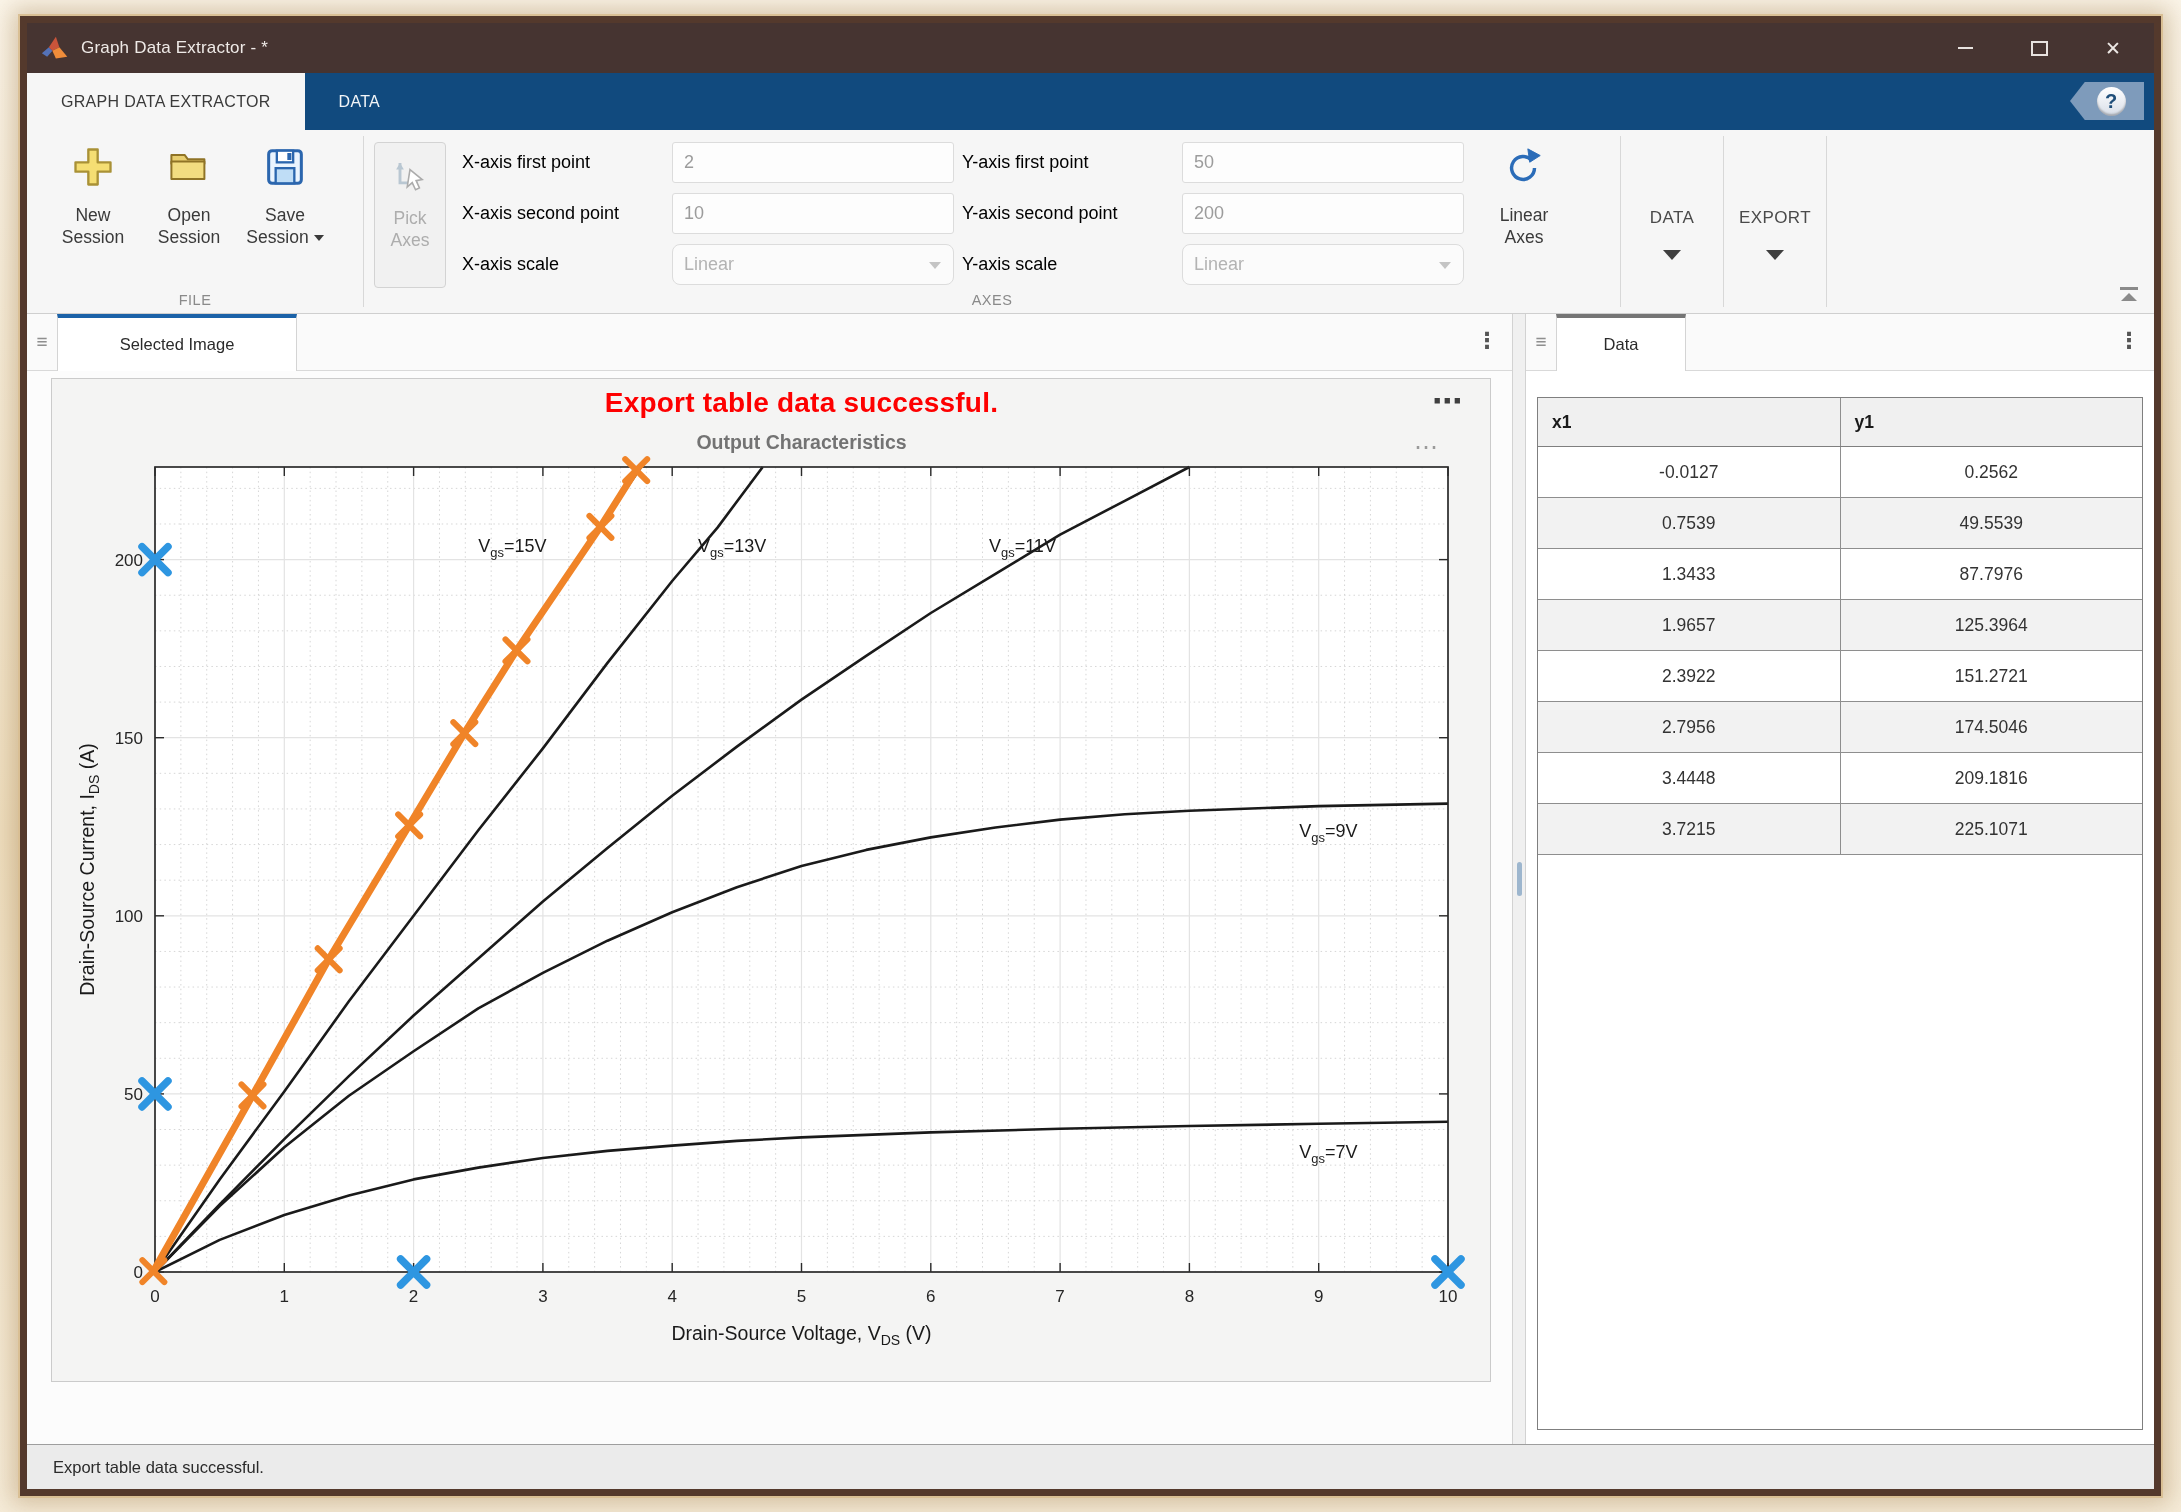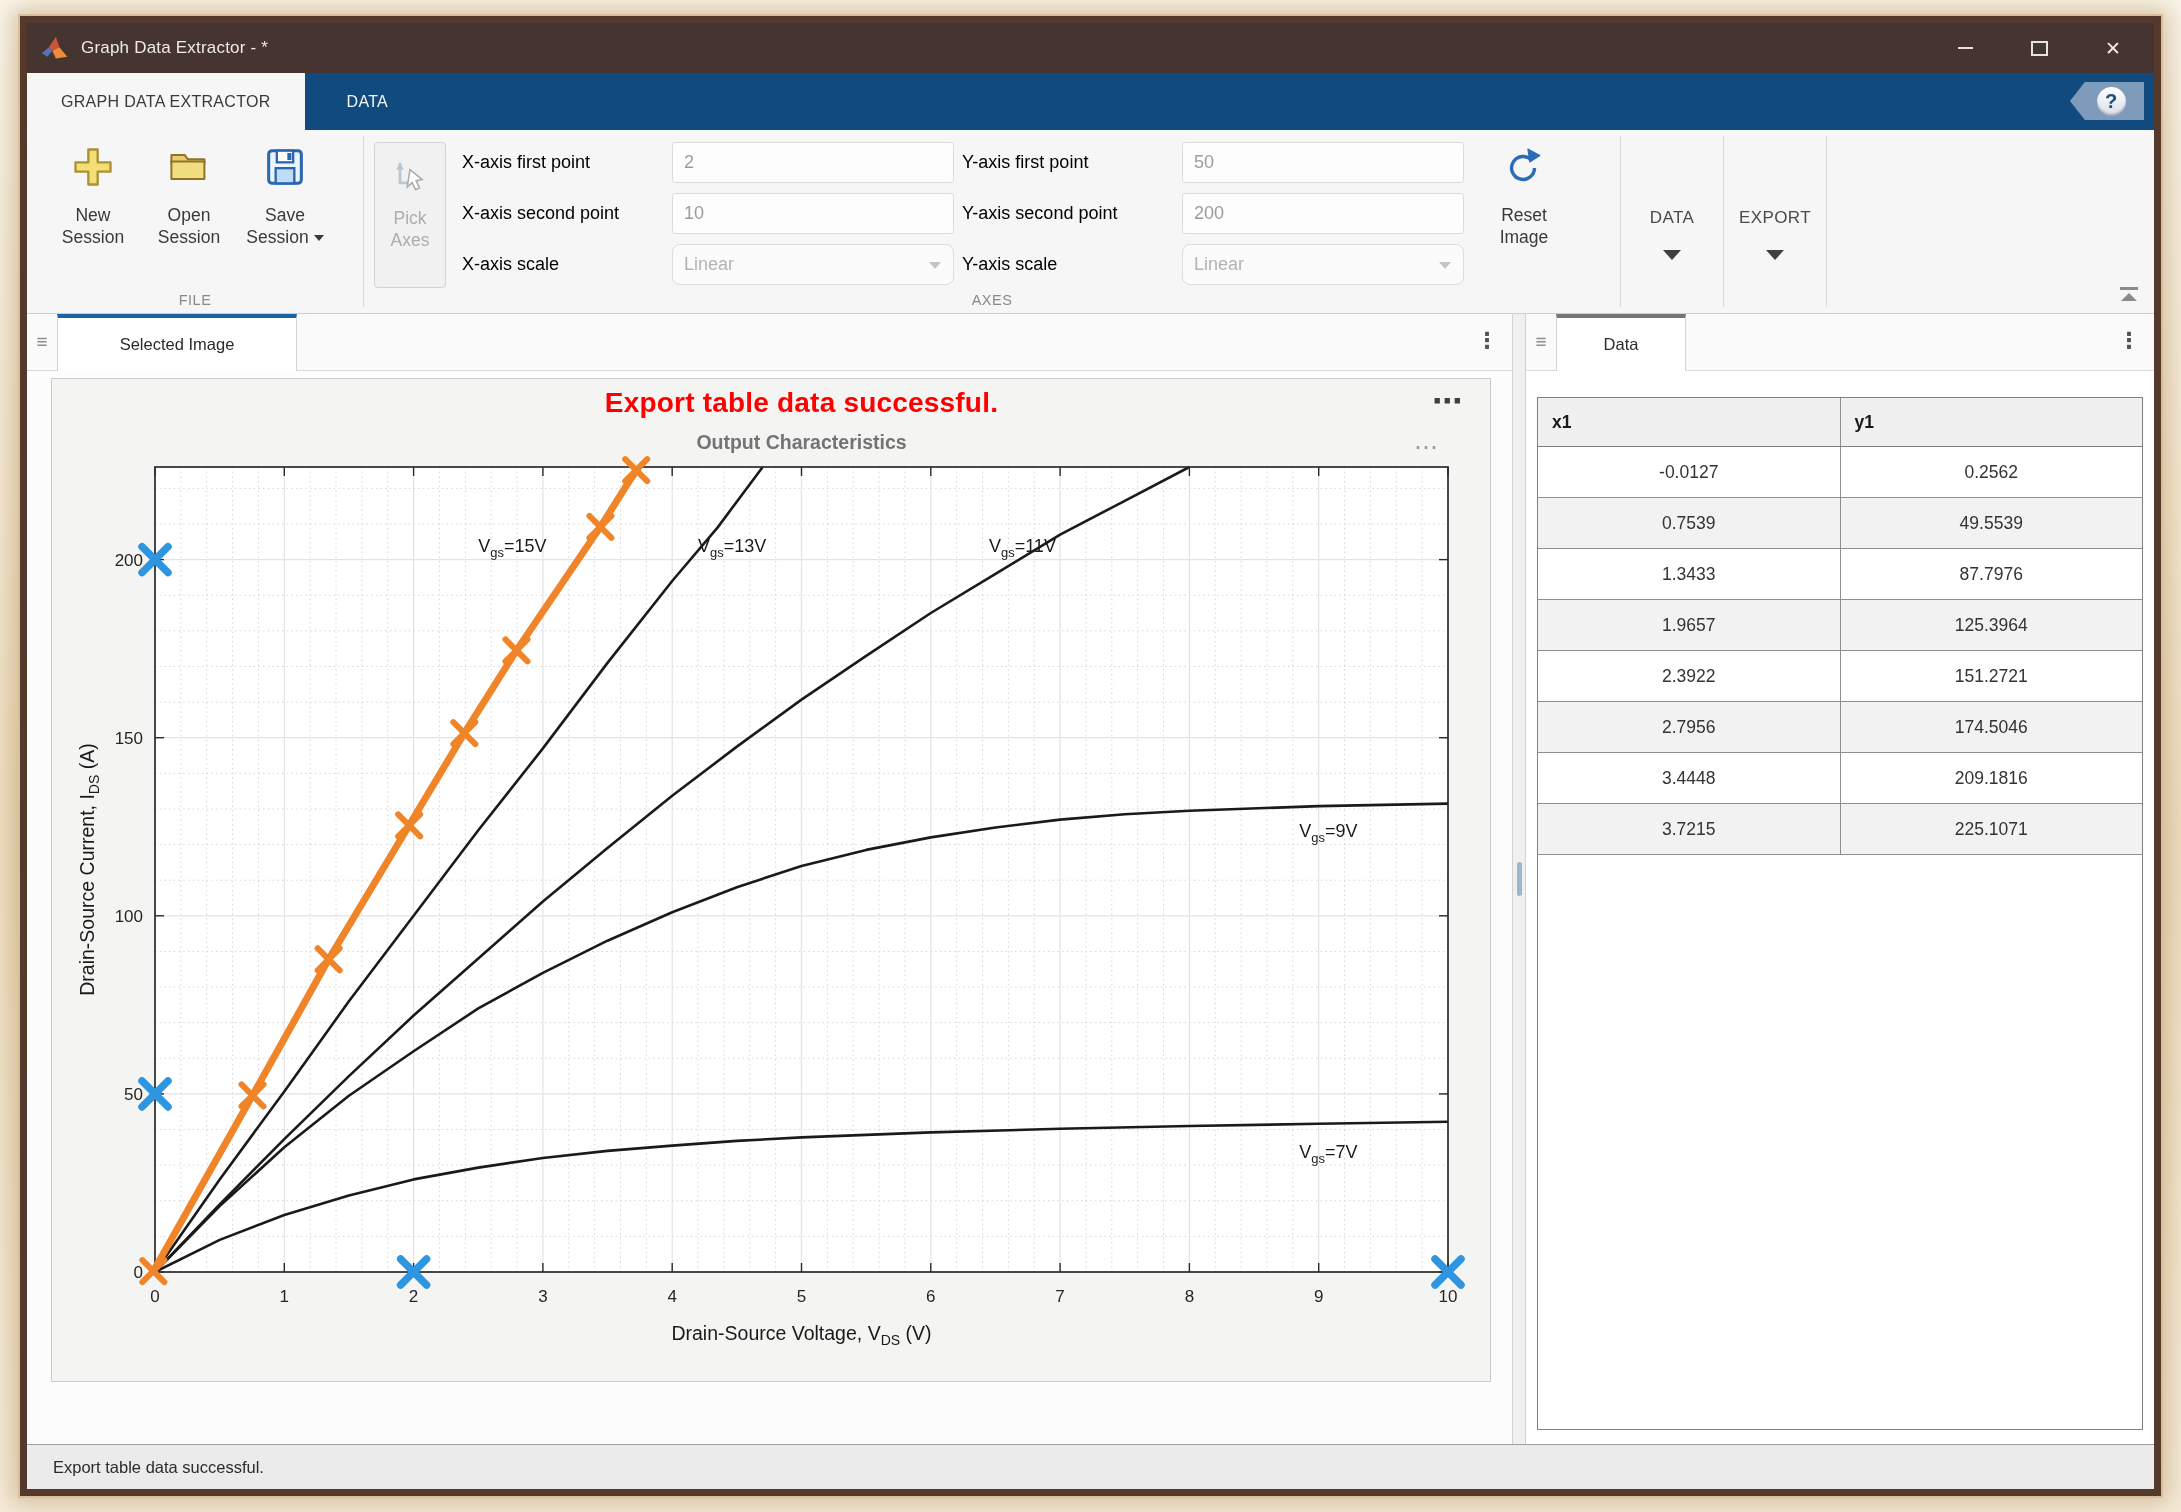--- a/index.html
+++ b/index.html
@@ -11,21 +11,21 @@
   
   .titlebar{height:50px;background:#463431;display:flex;align-items:center;flex:0 0 auto;}
   .logo{margin-left:14px;display:flex;align-items:center;}
   .wtitle{color:#EFEAE7;font-size:17px;margin-left:12px;letter-spacing:.2px;}
   .winbtns{margin-left:auto;display:flex;align-items:center;gap:44px;padding-right:26px;}
   .winbtn{width:30px;height:30px;display:flex;align-items:center;justify-content:center;cursor:default;}
   .glyph-min{width:15px;height:2px;background:#E8E2DF;display:block;}
   .glyph-max{width:13px;height:11px;border:2px solid #E8E2DF;display:block;}
   .glyph-close{color:#EDE8E5;font-size:19px;line-height:19px;}
   
-  .ribbontabs{height:57px;background:#114A7E;display:flex;align-items:stretch;position:relative;flex:0 0 auto;gap:8px;}
+  .ribbontabs{height:57px;background:#114A7E;display:flex;align-items:stretch;position:relative;flex:0 0 auto;}
   .rtab{display:flex;align-items:center;justify-content:center;font-size:16px;color:#F2F5F8;padding:0 34px;letter-spacing:.3px;}
   .rtab.active{background:#F6F6F6;color:#3A3A3A;}
   .help-badge{position:absolute;right:10px;top:9px;width:74px;height:38px;background:#7E9BBB;
     clip-path:polygon(20% 0,100% 0,100% 100%,20% 100%,0 50%);display:flex;align-items:center;justify-content:center;}
   .help-ball{width:29px;height:29px;border-radius:50%;background:linear-gradient(#FFFFFF,#D8DEE8);
     color:#1F4E79;font-weight:bold;font-size:20px;display:flex;align-items:center;justify-content:center;
     box-shadow:inset 0 -2px 2px rgba(0,0,0,.25);margin-left:8px;}
   
   .toolbar{height:183px;background:#F6F6F6;border-bottom:1px solid #CFCFCF;display:flex;position:relative;flex:0 0 auto;}
   .tgroup{position:relative;display:flex;align-items:flex-start;padding-top:12px;}
@@ -200,21 +200,21 @@
             <span class="tri-dd"></span>
           </div>
       </div>
       <div class="tbtn resetbtn" style="width:92px;">
         <span class="ticon">
           <svg width="42" height="42" viewBox="0 0 44 44">
               <path d="M30.2 15.3 A12 12 0 1 0 33 23" fill="none" stroke="#2B6CB8" stroke-width="3.6"></path>
               <polygon points="26,3 39,10 28,17" fill="#2B6CB8" stroke="#2B6CB8" stroke-linejoin="round"></polygon>
             </svg>
         </span>
-        <div class="tbtn-label"><span>Reset Image</span></div>
+        <div class="tbtn-label"><span>Linear Axes</span></div>
       </div>
       <div class="caption">AXES</div>
     </div>
 
     <div class="vsep"></div>
 
     <div class="gallery">
       <span class="glabel">DATA</span>
       <span class="tri-down"></span>
     </div>

